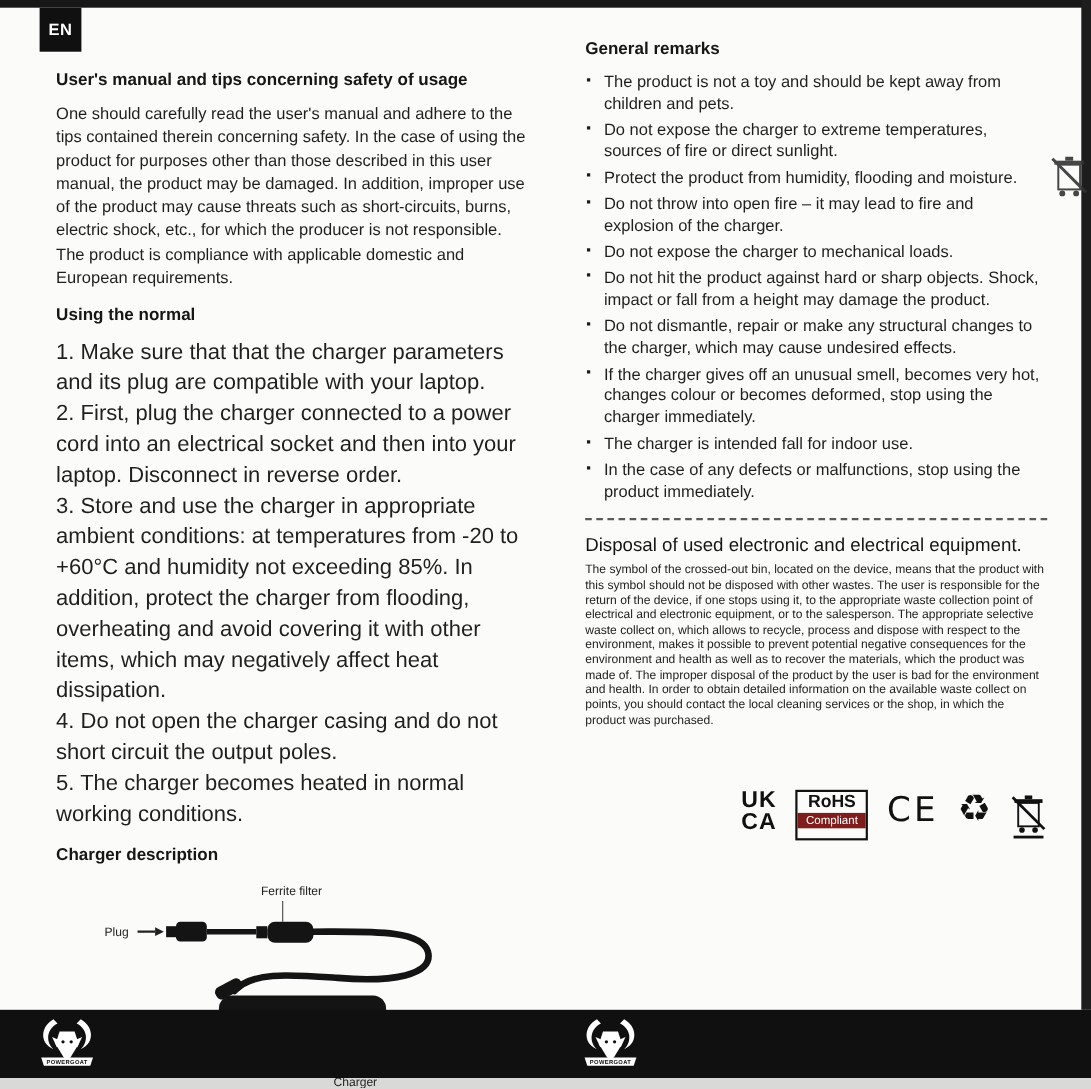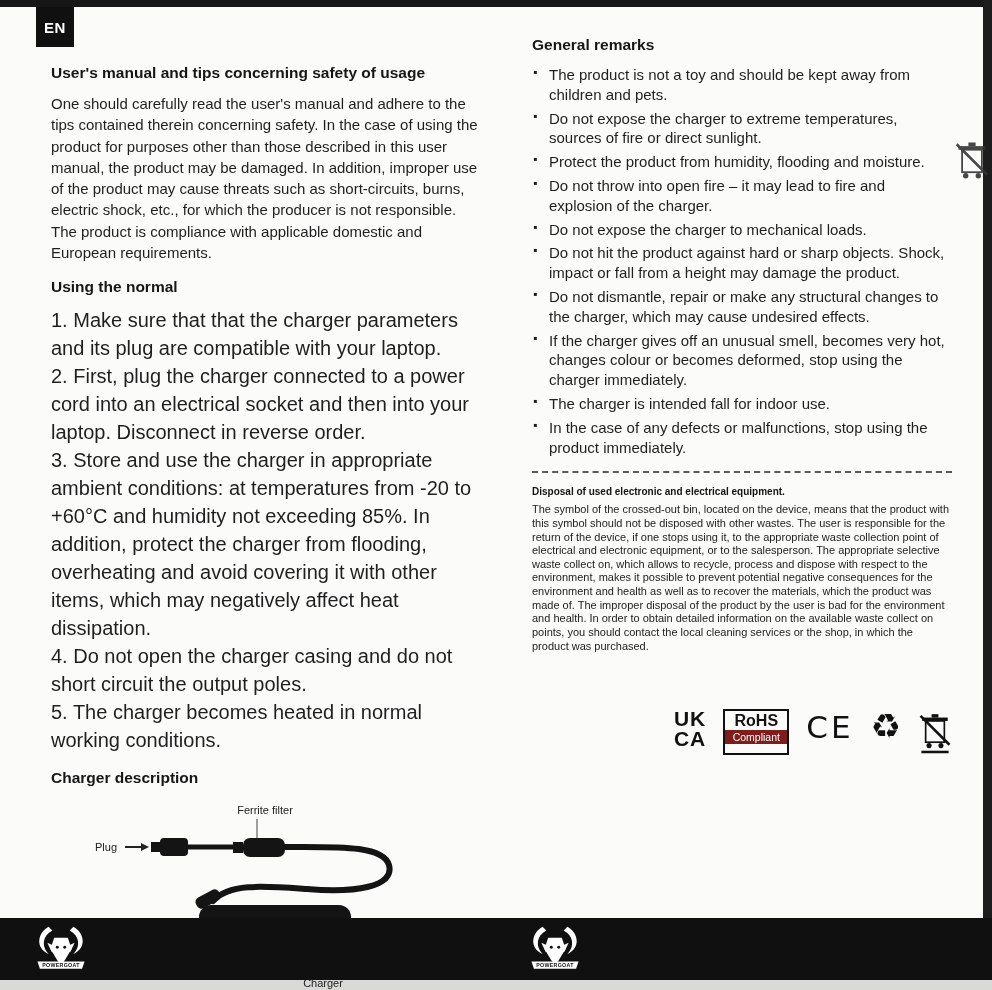--- a/index.html
+++ b/index.html
@@ -34,21 +34,21 @@
   ul.remarks li {
     position:relative; padding-left:17px; font-size:15px; line-height:1.32;
     margin-bottom:4px;
   }
   ul.remarks li::before {
     content:"▪"; position:absolute; left:1px; top:0; font-size:12px; color:#1a1a1a;
   }
 
   .dashed-divider { border:none; border-top:2px dashed #5a5a5a; margin:14px 0 13px 0; }
 
-  .disposal-heading { font-size:10px; font-weight:bold; margin-bottom:6px; color:#141414; }
+  .disposal-heading { font-size:17px; font-weight:normal; margin-bottom:6px; color:#141414; }
   .disposal-body { font-size:11px; line-height:1.24; color:#222; }
 
   
   .marks {
     display:flex; justify-content:flex-end; gap:17px; margin-top:56px;
   }
   .ukca { font-size:21px; font-weight:800; line-height:0.92; letter-spacing:1px; color:#111; }
   .rohs { border:2px solid #111; width:66px; text-align:center; }
   .rohs .rohs-top { font-size:16px; font-weight:bold; padding:1px 2px 0 2px; color:#111; }
   .rohs .rohs-bottom { background:#7f1d1d; color:#fff; font-size:10.5px; padding:1px 2px; }

